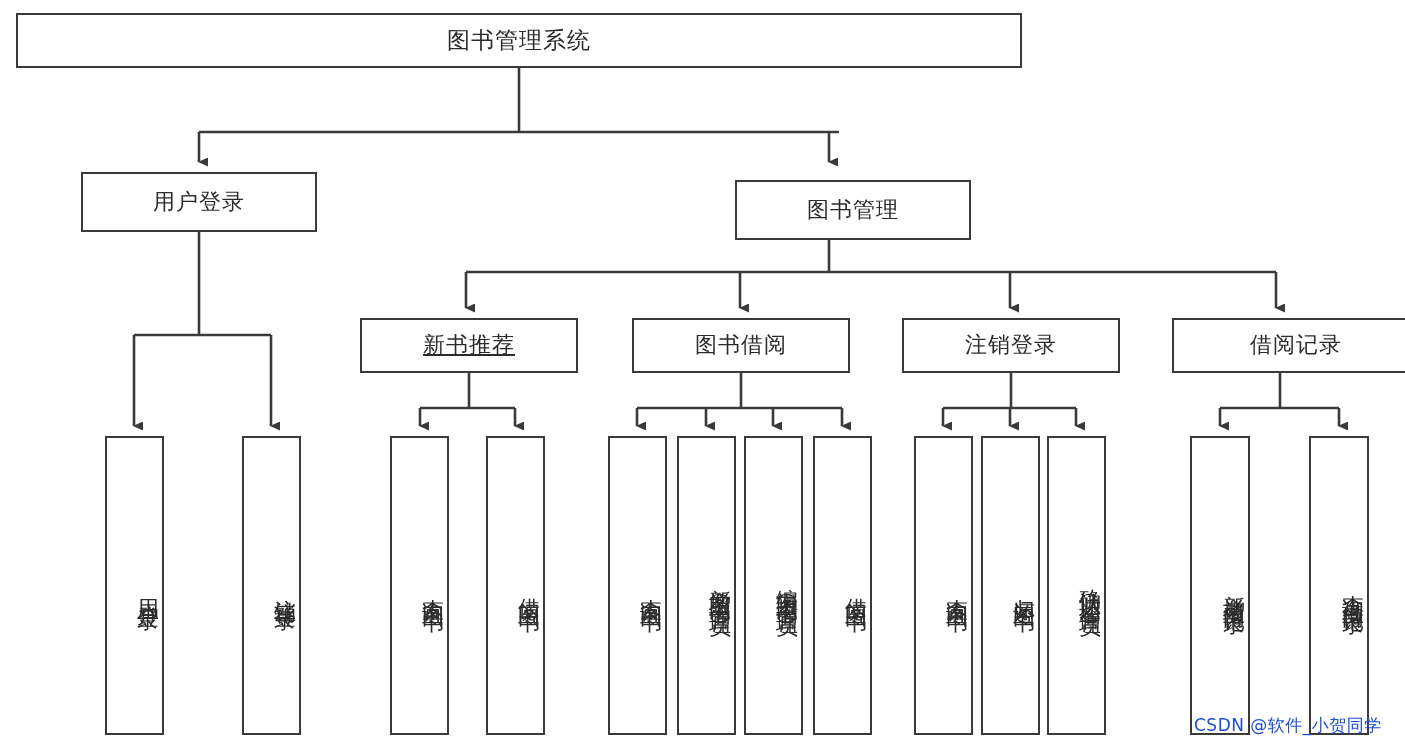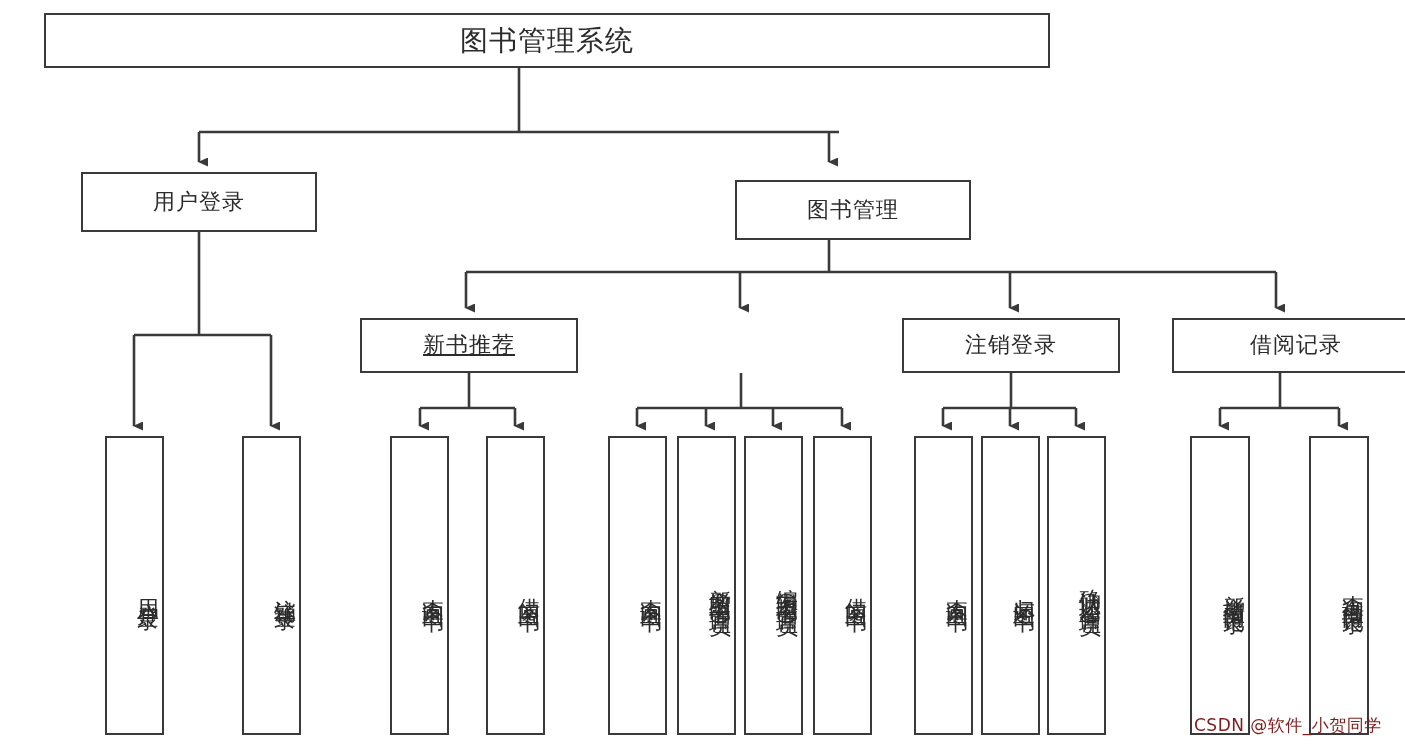--- a/index.html
+++ b/index.html
@@ -34,43 +34,42 @@
     align-items: center;
     justify-content: center;
     color: #2b2b2b;
   }
   .node.horiz {
     font-size: 22px;
     letter-spacing: 1px;
     line-height: 1.2;
   }
   .node.root {
-    font-size: 28px;
-    margin-left: 28px;
+    font-size: 23px;
   }
   .node.vert {
     writing-mode: vertical-rl;
     text-orientation: upright;
     font-size: 22px;
     letter-spacing: 4px;
     line-height: 1.25;
     align-items: flex-start;
     justify-content: center;
     padding-top: 6px;
     white-space: nowrap;
   }
   .node.vert .vtext {
     writing-mode: vertical-rl;
     text-orientation: upright;
     display: block;
   }
   .watermark {
     position: absolute;
     font-size: 17px;
-    color: #7f1d1d;
+    color: #1d4ed8;
     letter-spacing: 0.5px;
     white-space: nowrap;
     font-family: "DejaVu Sans", "Liberation Sans", sans-serif;
   }
 </style>
 </head>
 <body>
 
 <div id="canvas">
 
@@ -131,20 +130,23 @@
   <div class="node horiz" style="left:81px; top:172px; width:236px; height:60px;">
     <span>用户登录</span>
   </div>
   <div class="node horiz" style="left:711px; top:180px; width:236px; height:60px;margin-left:24px;">
     <span>图书管理</span>
   </div>
 
   <div class="node horiz" style="left:360px; top:318px; width:218px; height:55px;text-decoration:underline;">
     <span>新书推荐</span>
   </div>
+  <div class="node horiz" style="left:632px; top:318px; width:218px; height:55px;">
+    <span>图书借阅</span>
+  </div>
   <div class="node horiz" style="left:902px; top:318px; width:218px; height:55px;">
     <span>注销登录</span>
   </div>
   <div class="node horiz" style="left:1172px; top:318px; width:248px; height:55px;">
     <span>借阅记录</span>
   </div>
 
   <div class="node vert" style="left:105px; top:436px; width:59px; height:299px;">
     <span class="vtext">用户登录</span>
   </div>

